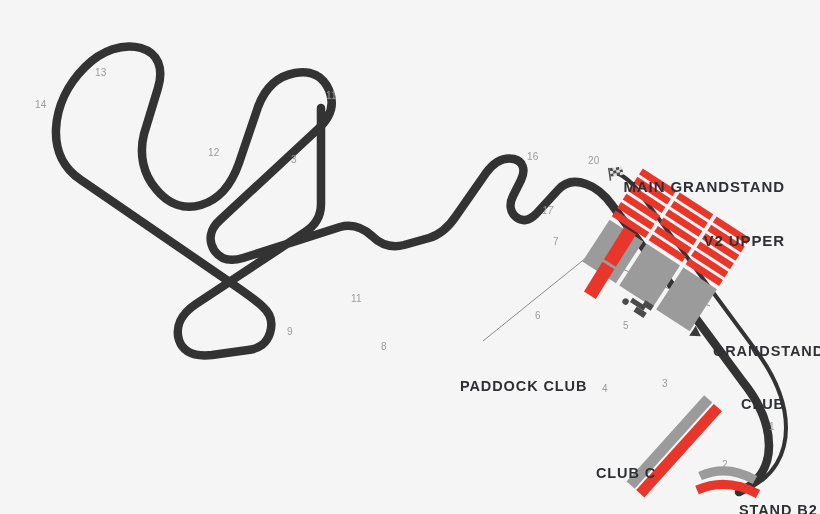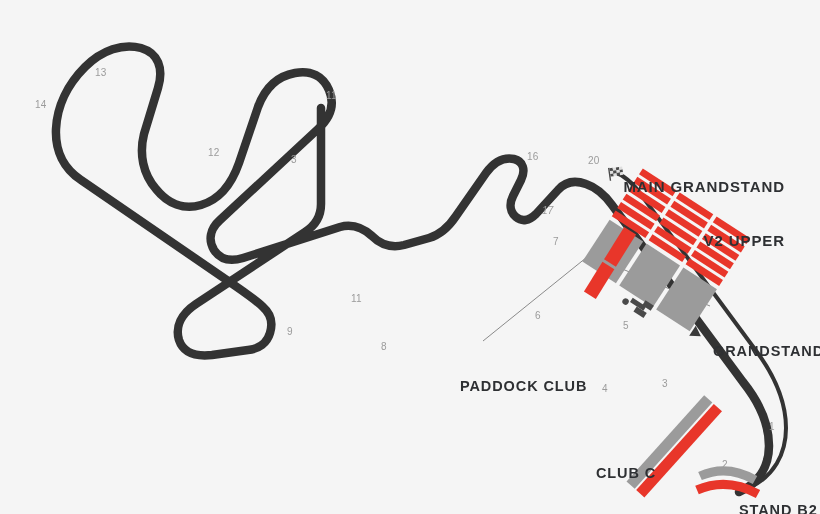--- a/index.html
+++ b/index.html
@@ -198,20 +198,21 @@
 
   </svg>
 
   <div class="lbl big right" style="left:620px; top:141px; width:165px;">
     <div>MAIN GRANDSTAND</div>
     <div>V2 UPPER</div>
   </div>
 
   <div class="lbl left" style="left:713px; top:308px; width:100px;">
     <div>GRANDSTAND</div>
+    <div style="text-align:center;">CLUB</div>
   </div>
 
   <div class="lbl left" style="left:412px; top:343px; width:140px;margin-left:48px;">
     <div>PADDOCK CLUB</div>
   </div>
 
   <div class="lbl center" style="left:578px; top:430px; width:96px;">
     <div>CLUB C</div>
     
   </div>

